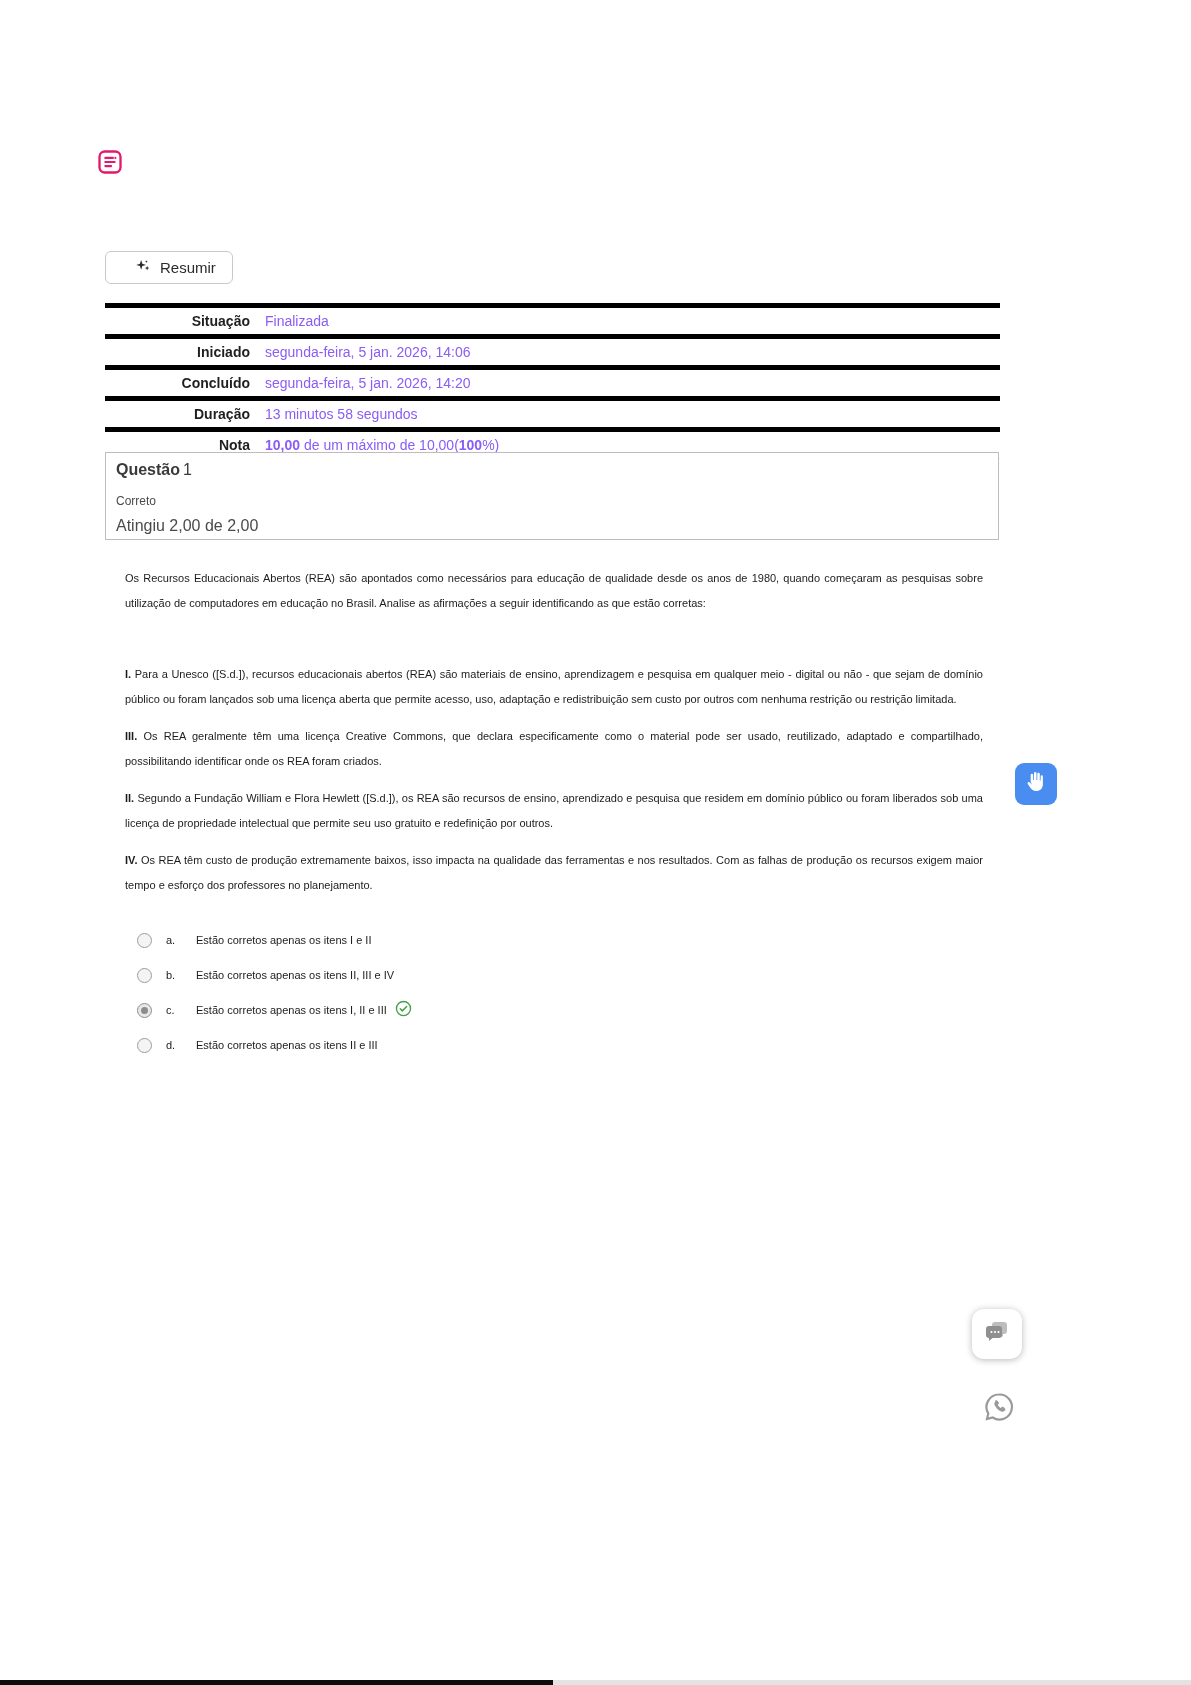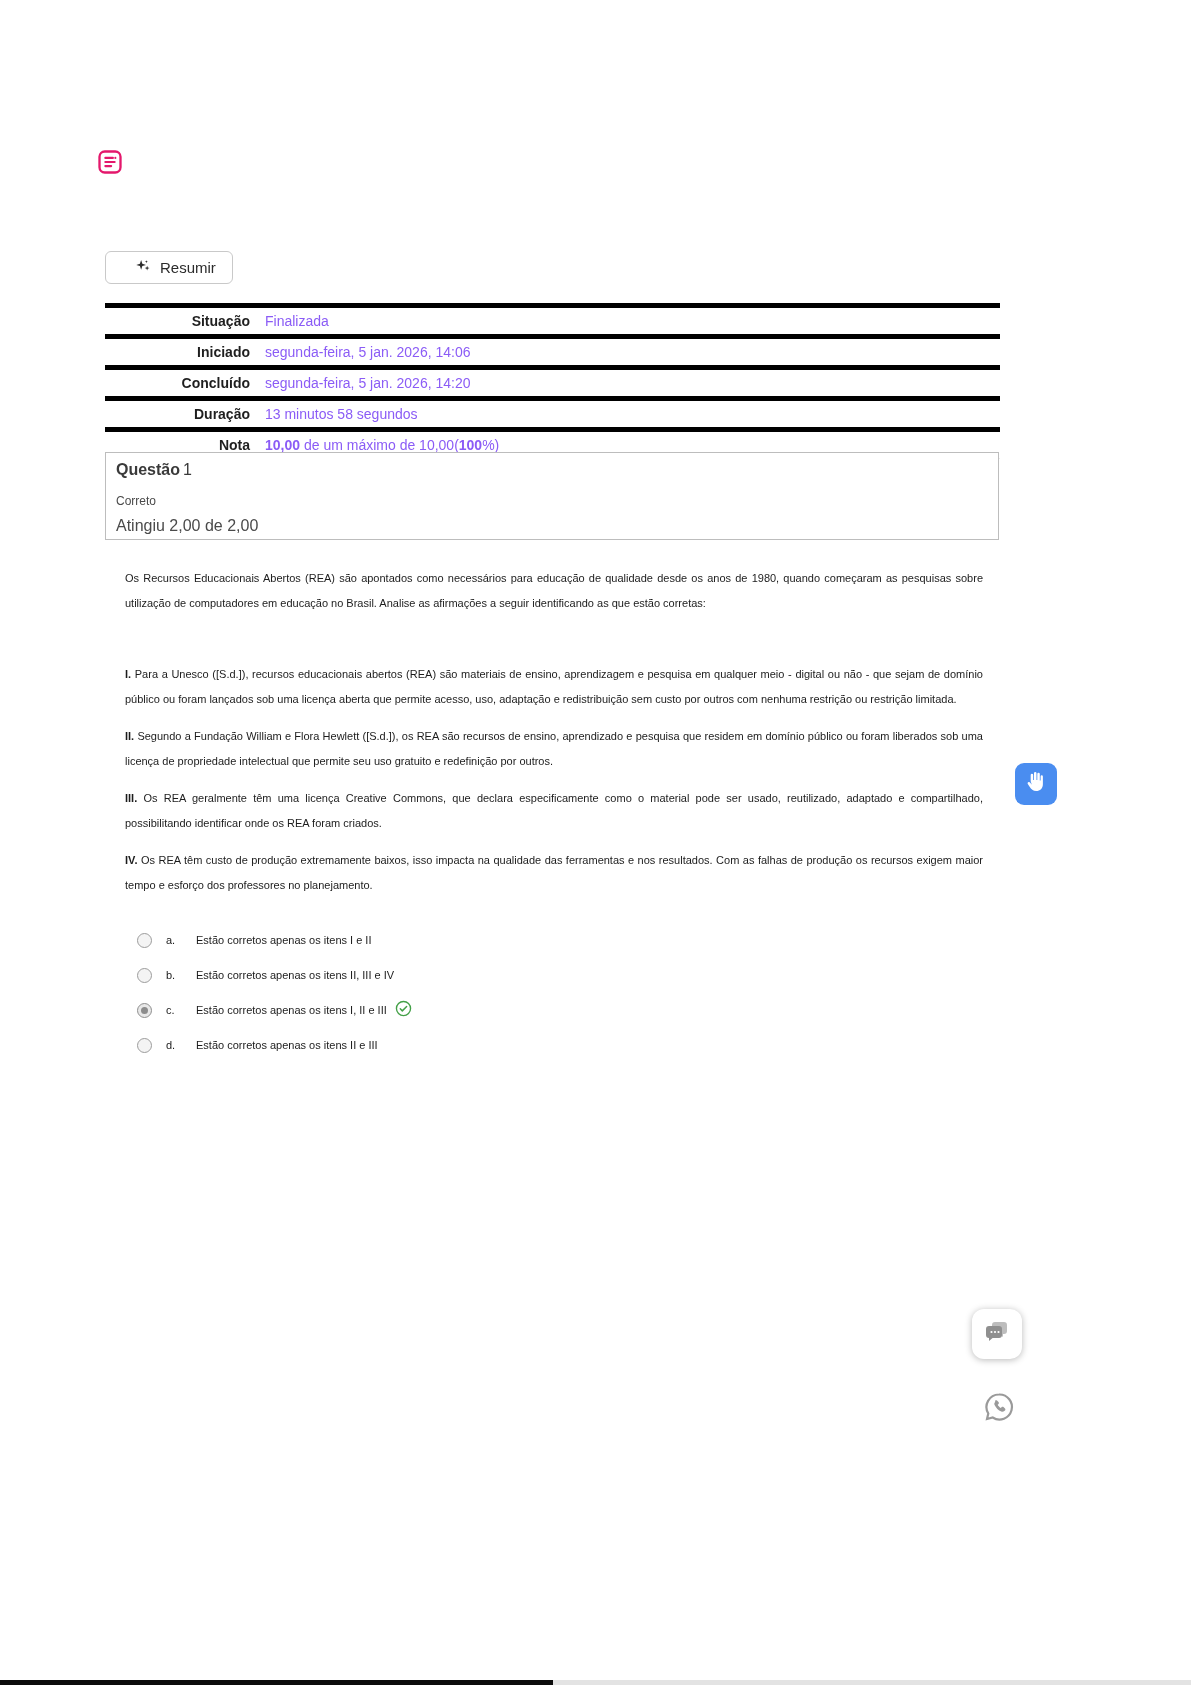--- a/index.html
+++ b/index.html
@@ -139,22 +139,22 @@
     <span class="qword">Questão</span><span class="qnum">1</span>
   </div>
   <div class="qstate">Correto</div>
   <div class="qgrade">Atingiu 2,00 de 2,00</div>
 </div>
 
 <div class="content">
   <p class="intro">Os Recursos Educacionais Abertos (REA) são apontados como necessários para educação de qualidade desde os anos de 1980, quando começaram as pesquisas sobre utilização de computadores em educação no Brasil. Analise as afirmações a seguir identificando as que estão corretas:</p>
 
   <p class="statement"><b>I.</b><span> Para a Unesco ([S.d.]), recursos educacionais abertos (REA) são materiais de ensino, aprendizagem e pesquisa em qualquer meio - digital ou não - que sejam de domínio público ou foram lançados sob uma licença aberta que permite acesso, uso, adaptação e redistribuição sem custo por outros com nenhuma restrição ou restrição limitada.</span></p>
+  <p class="statement"><b>III.</b><span> Os REA geralmente têm uma licença Creative Commons, que declara especificamente como o material pode ser usado, reutilizado, adaptado e compartilhado, possibilitando identificar onde os REA foram criados.</span></p>
   <p class="statement"><b>II.</b><span> Segundo a Fundação William e Flora Hewlett ([S.d.]), os REA são recursos de ensino, aprendizado e pesquisa que residem em domínio público ou foram liberados sob uma licença de propriedade intelectual que permite seu uso gratuito e redefinição por outros.</span></p>
-  <p class="statement"><b>III.</b><span> Os REA geralmente têm uma licença Creative Commons, que declara especificamente como o material pode ser usado, reutilizado, adaptado e compartilhado, possibilitando identificar onde os REA foram criados.</span></p>
   <p class="statement"><b>IV.</b><span> Os REA têm custo de produção extremamente baixos, isso impacta na qualidade das ferramentas e nos resultados. Com as falhas de produção os recursos exigem maior tempo e esforço dos professores no planejamento.</span></p>
 
   <div class="options">
     <div class="option">
       <span class="radio"></span>
       <span class="opt-letter">a.</span>
       <span class="opt-text">Estão corretos apenas os itens I e II</span>
     </div>
     <div class="option">
       <span class="radio"></span>

